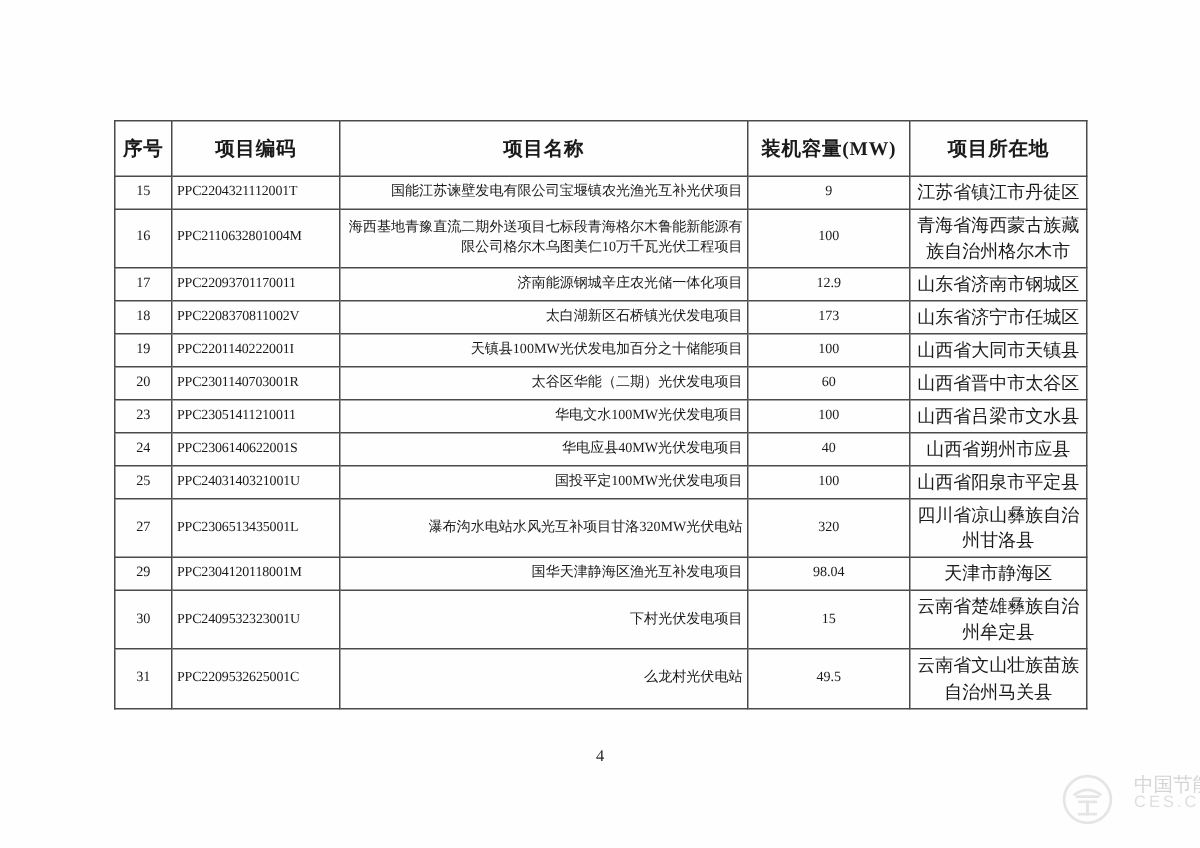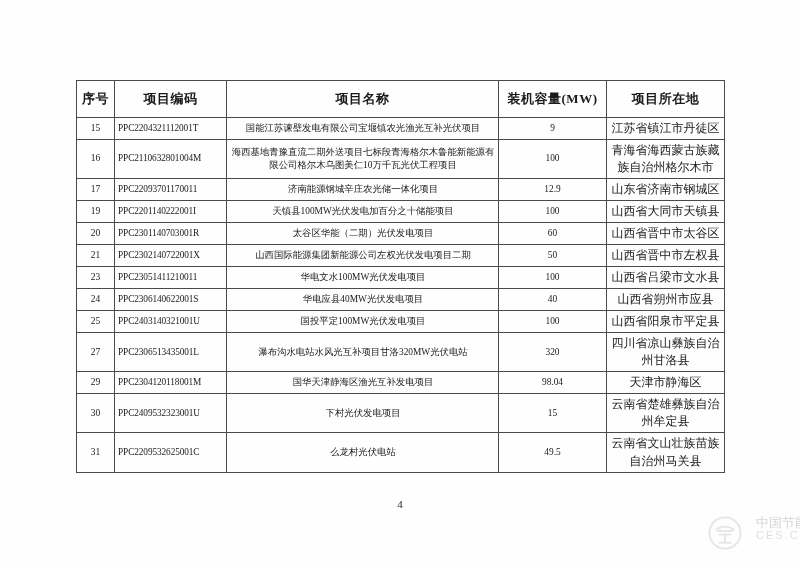--- a/index.html
+++ b/index.html
@@ -57,21 +57,21 @@
     font-family: "Liberation Serif", serif;
   }
   td.code {
     text-align: left;
     font-size: 9.3px;
     letter-spacing: -0.1px;
     white-space: nowrap;
     font-family: "Liberation Serif", serif;
   }
   td.name {
-    text-align: center;
+    text-align: right;
     padding-left: 4px;
     padding-right: 3px;
     font-size: 9.4px;
   }
   td.cap {
     text-align: center;
     font-size: 9.4px;
     font-family: "Liberation Serif", serif;
   }
   td.loc {
@@ -172,39 +172,39 @@
           <td class="loc">青海省海西蒙古族藏族自治州格尔木市</td>
         </tr>
         <tr class="r-short">
           <td class="idx">17</td>
           <td class="code">PPC22093701170011</td>
           <td class="name">济南能源钢城辛庄农光储一体化项目</td>
           <td class="cap">12.9</td>
           <td class="loc">山东省济南市钢城区</td>
         </tr>
         <tr class="r-short">
+          <td class="idx">18</td>
+          <td class="code">PPC2208370811002V</td>
+          <td class="name">太白湖新区石桥镇光伏发电项目</td>
+          <td class="cap">173</td>
+          <td class="loc">山东省济宁市任城区</td>
+        </tr>
+        <tr class="r-short">
           <td class="idx">19</td>
           <td class="code">PPC2201140222001I</td>
           <td class="name">天镇县100MW光伏发电加百分之十储能项目</td>
           <td class="cap">100</td>
           <td class="loc">山西省大同市天镇县</td>
         </tr>
         <tr class="r-short">
           <td class="idx">20</td>
           <td class="code">PPC2301140703001R</td>
           <td class="name">太谷区华能（二期）光伏发电项目</td>
           <td class="cap">60</td>
           <td class="loc">山西省晋中市太谷区</td>
-        </tr>
-        <tr class="r-short">
-          <td class="idx">21</td>
-          <td class="code">PPC2302140722001X</td>
-          <td class="name">山西国际能源集团新能源公司左权光伏发电项目二期</td>
-          <td class="cap">50</td>
-          <td class="loc">山西省晋中市左权县</td>
         </tr>
         <tr class="r-short">
           <td class="idx">23</td>
           <td class="code">PPC23051411210011</td>
           <td class="name">华电文水100MW光伏发电项目</td>
           <td class="cap">100</td>
           <td class="loc">山西省吕梁市文水县</td>
         </tr>
         <tr class="r-short">
           <td class="idx">24</td>

